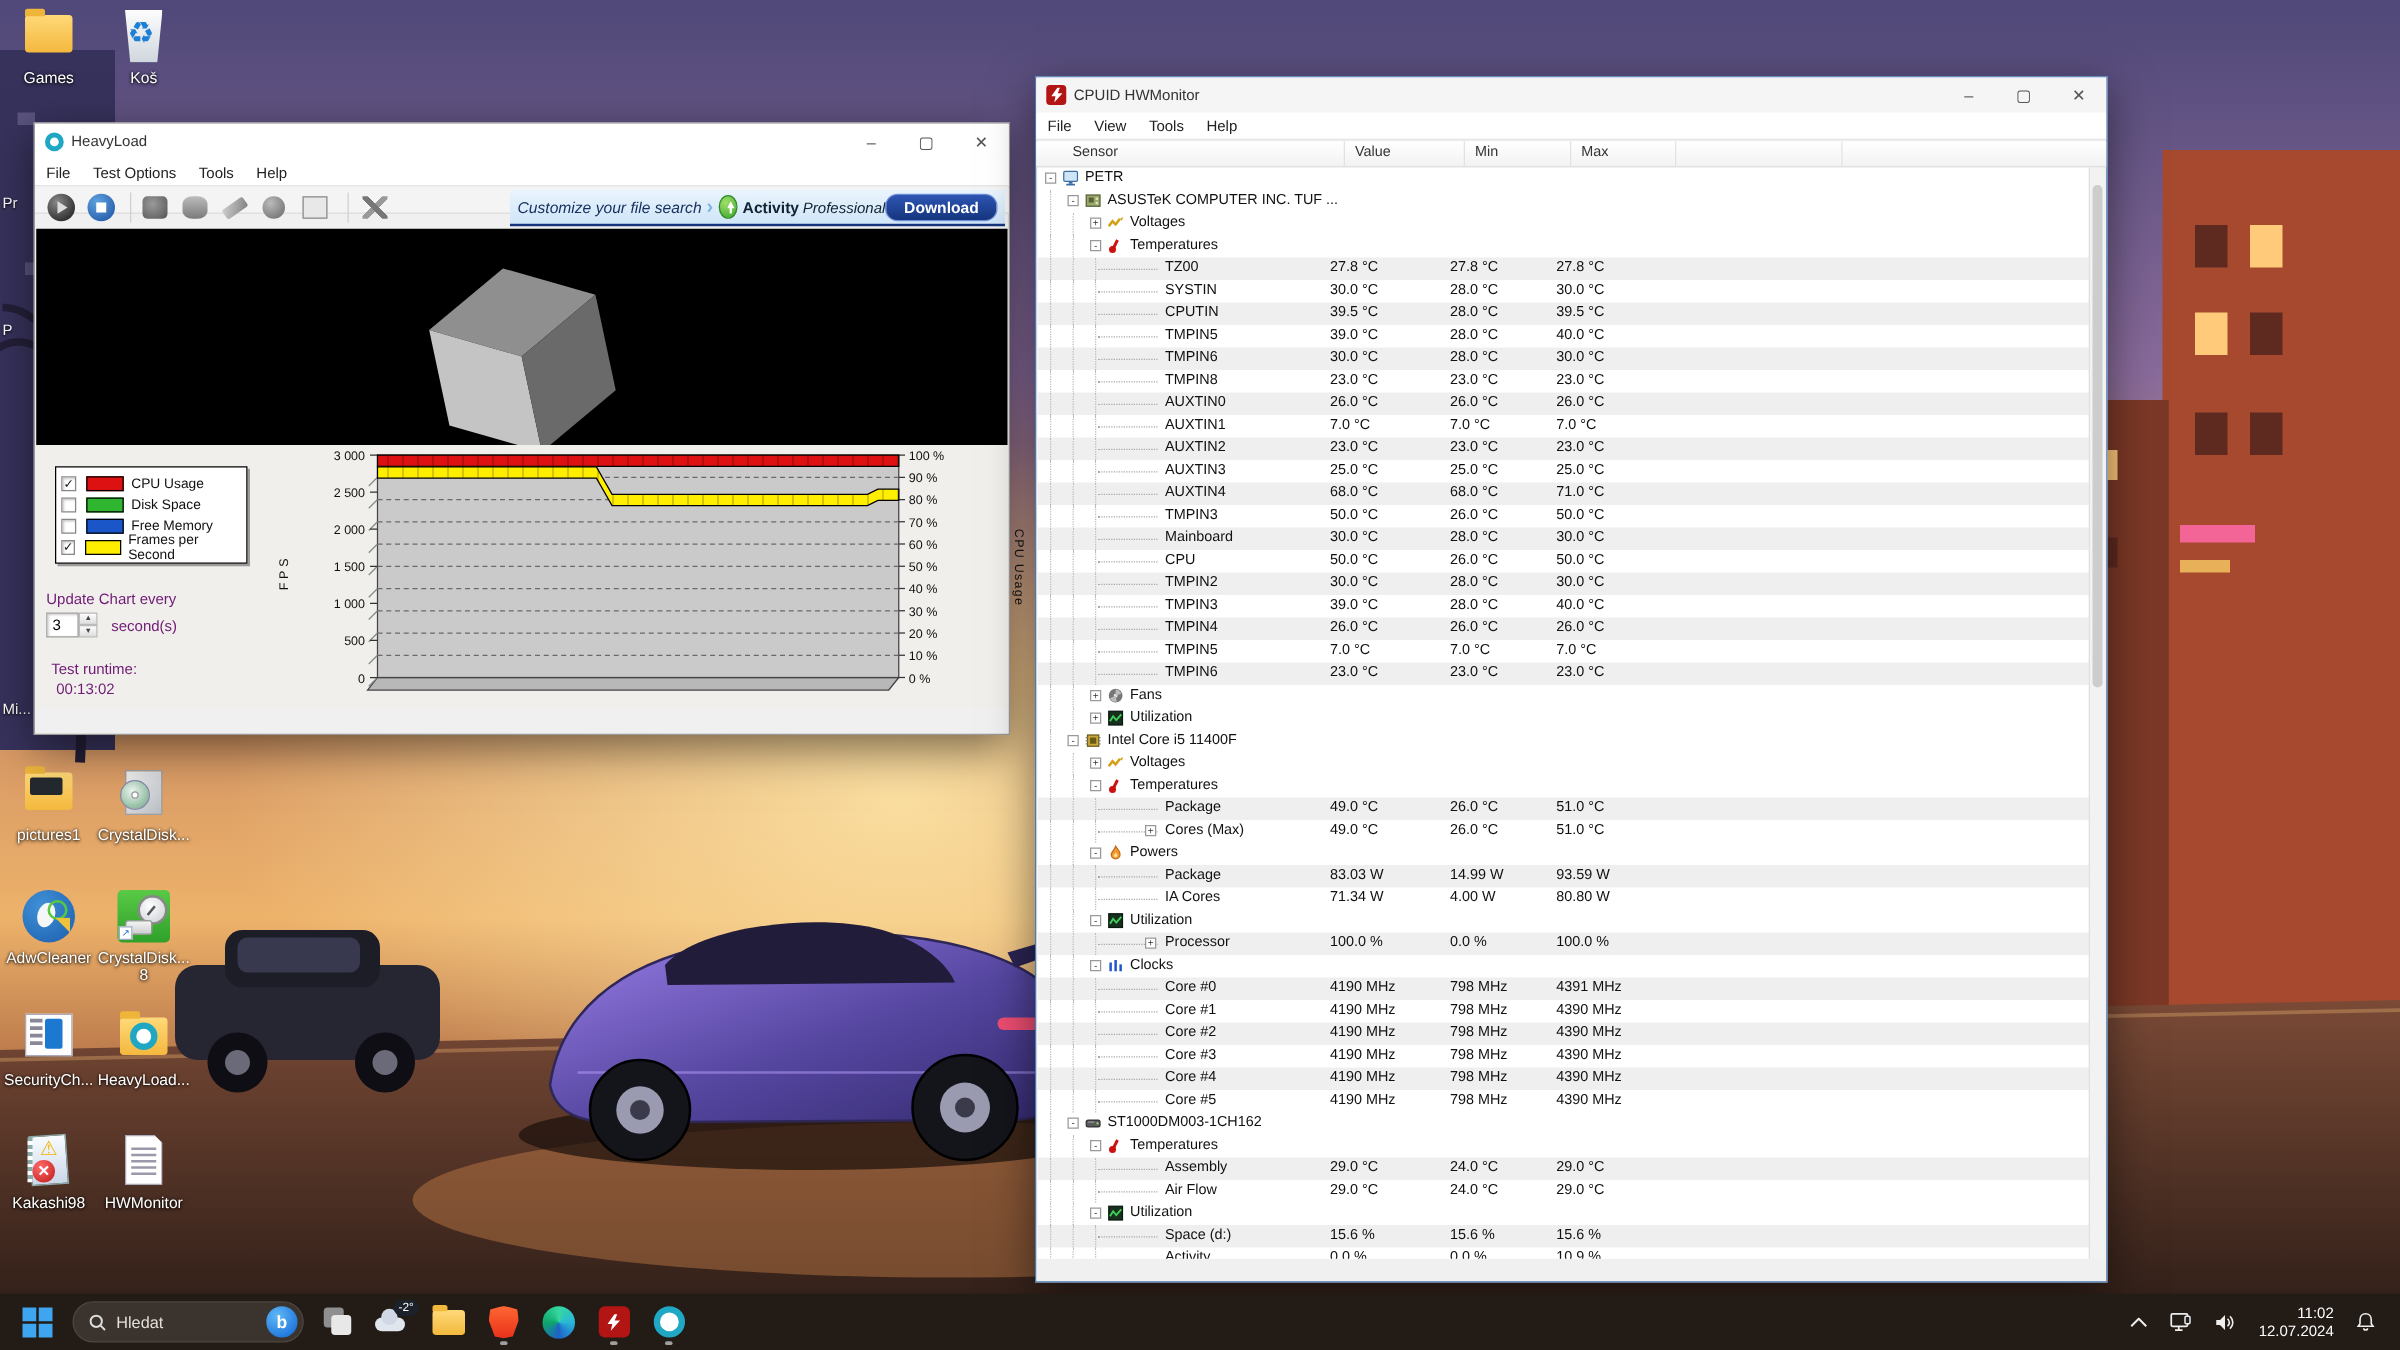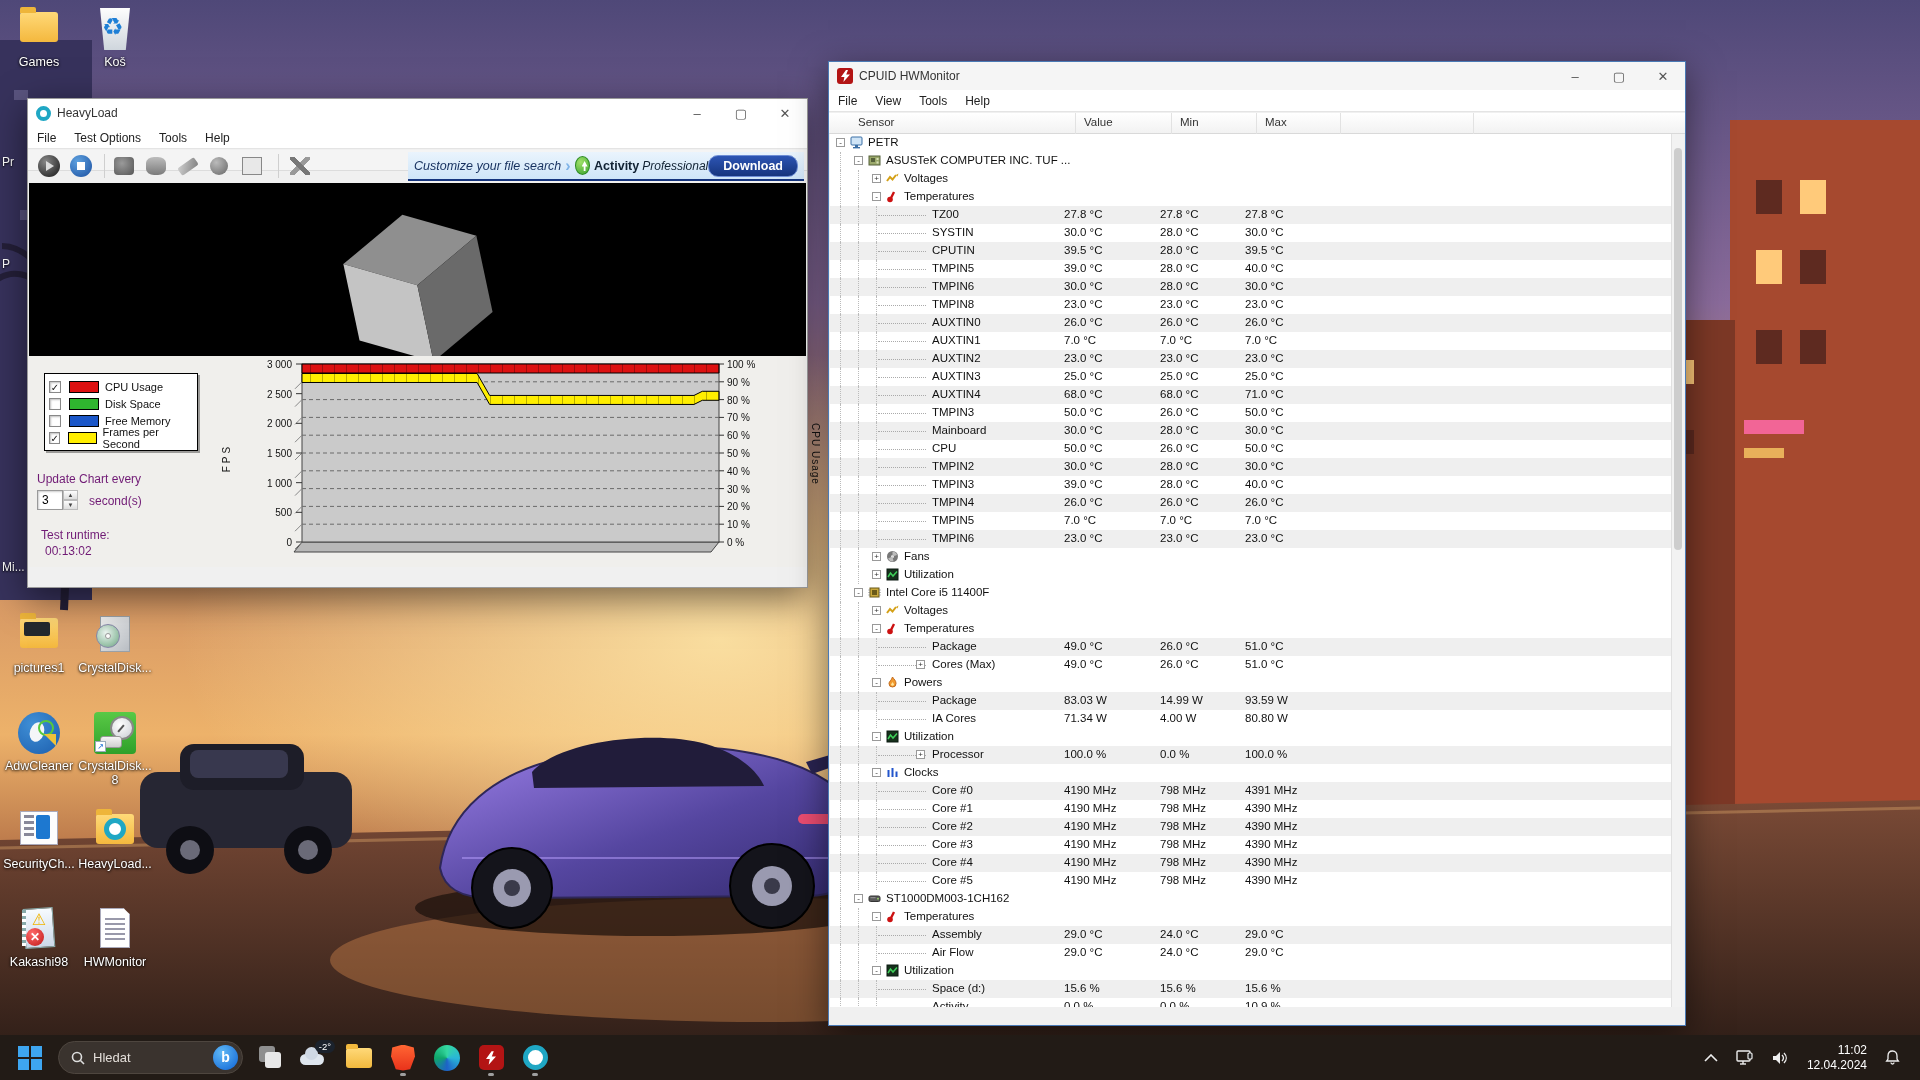--- a/index.html
+++ b/index.html
@@ -1014,21 +1014,21 @@
           </svg>
         </div>
       <div class="tray-it">
           <svg width="18" height="16" viewBox="0 0 18 16">
             <polygon points="1,6 4,6 8,2 8,14 4,10 1,10" fill="#eee"></polygon>
             <path d="M10 5 C12 7 12 9 10 11 M12 3 C15 6 15 10 12 13" fill="none" stroke="#eee" stroke-width="1.3"></path>
           </svg>
         </div>
       <div id="clockbox">
         <div>11:02</div>
-        <div>12.04.2024</div>
+        <div>12.07.2024</div>
       </div>
       <div class="tray-it">
           <svg width="17" height="17" viewBox="0 0 17 17">
             <path d="M8.5 2 C5.6 2 4 4.2 4 7 L4 10 L2.6 12 L14.4 12 L13 10 L13 7 C13 4.2 11.4 2 8.5 2 Z" fill="none" stroke="#eee" stroke-width="1.3"></path>
             <path d="M7 13.5 a1.5 1.5 0 0 0 3 0" fill="none" stroke="#eee" stroke-width="1.3"></path>
           </svg>
         </div>
     </div>
   </div>
 

